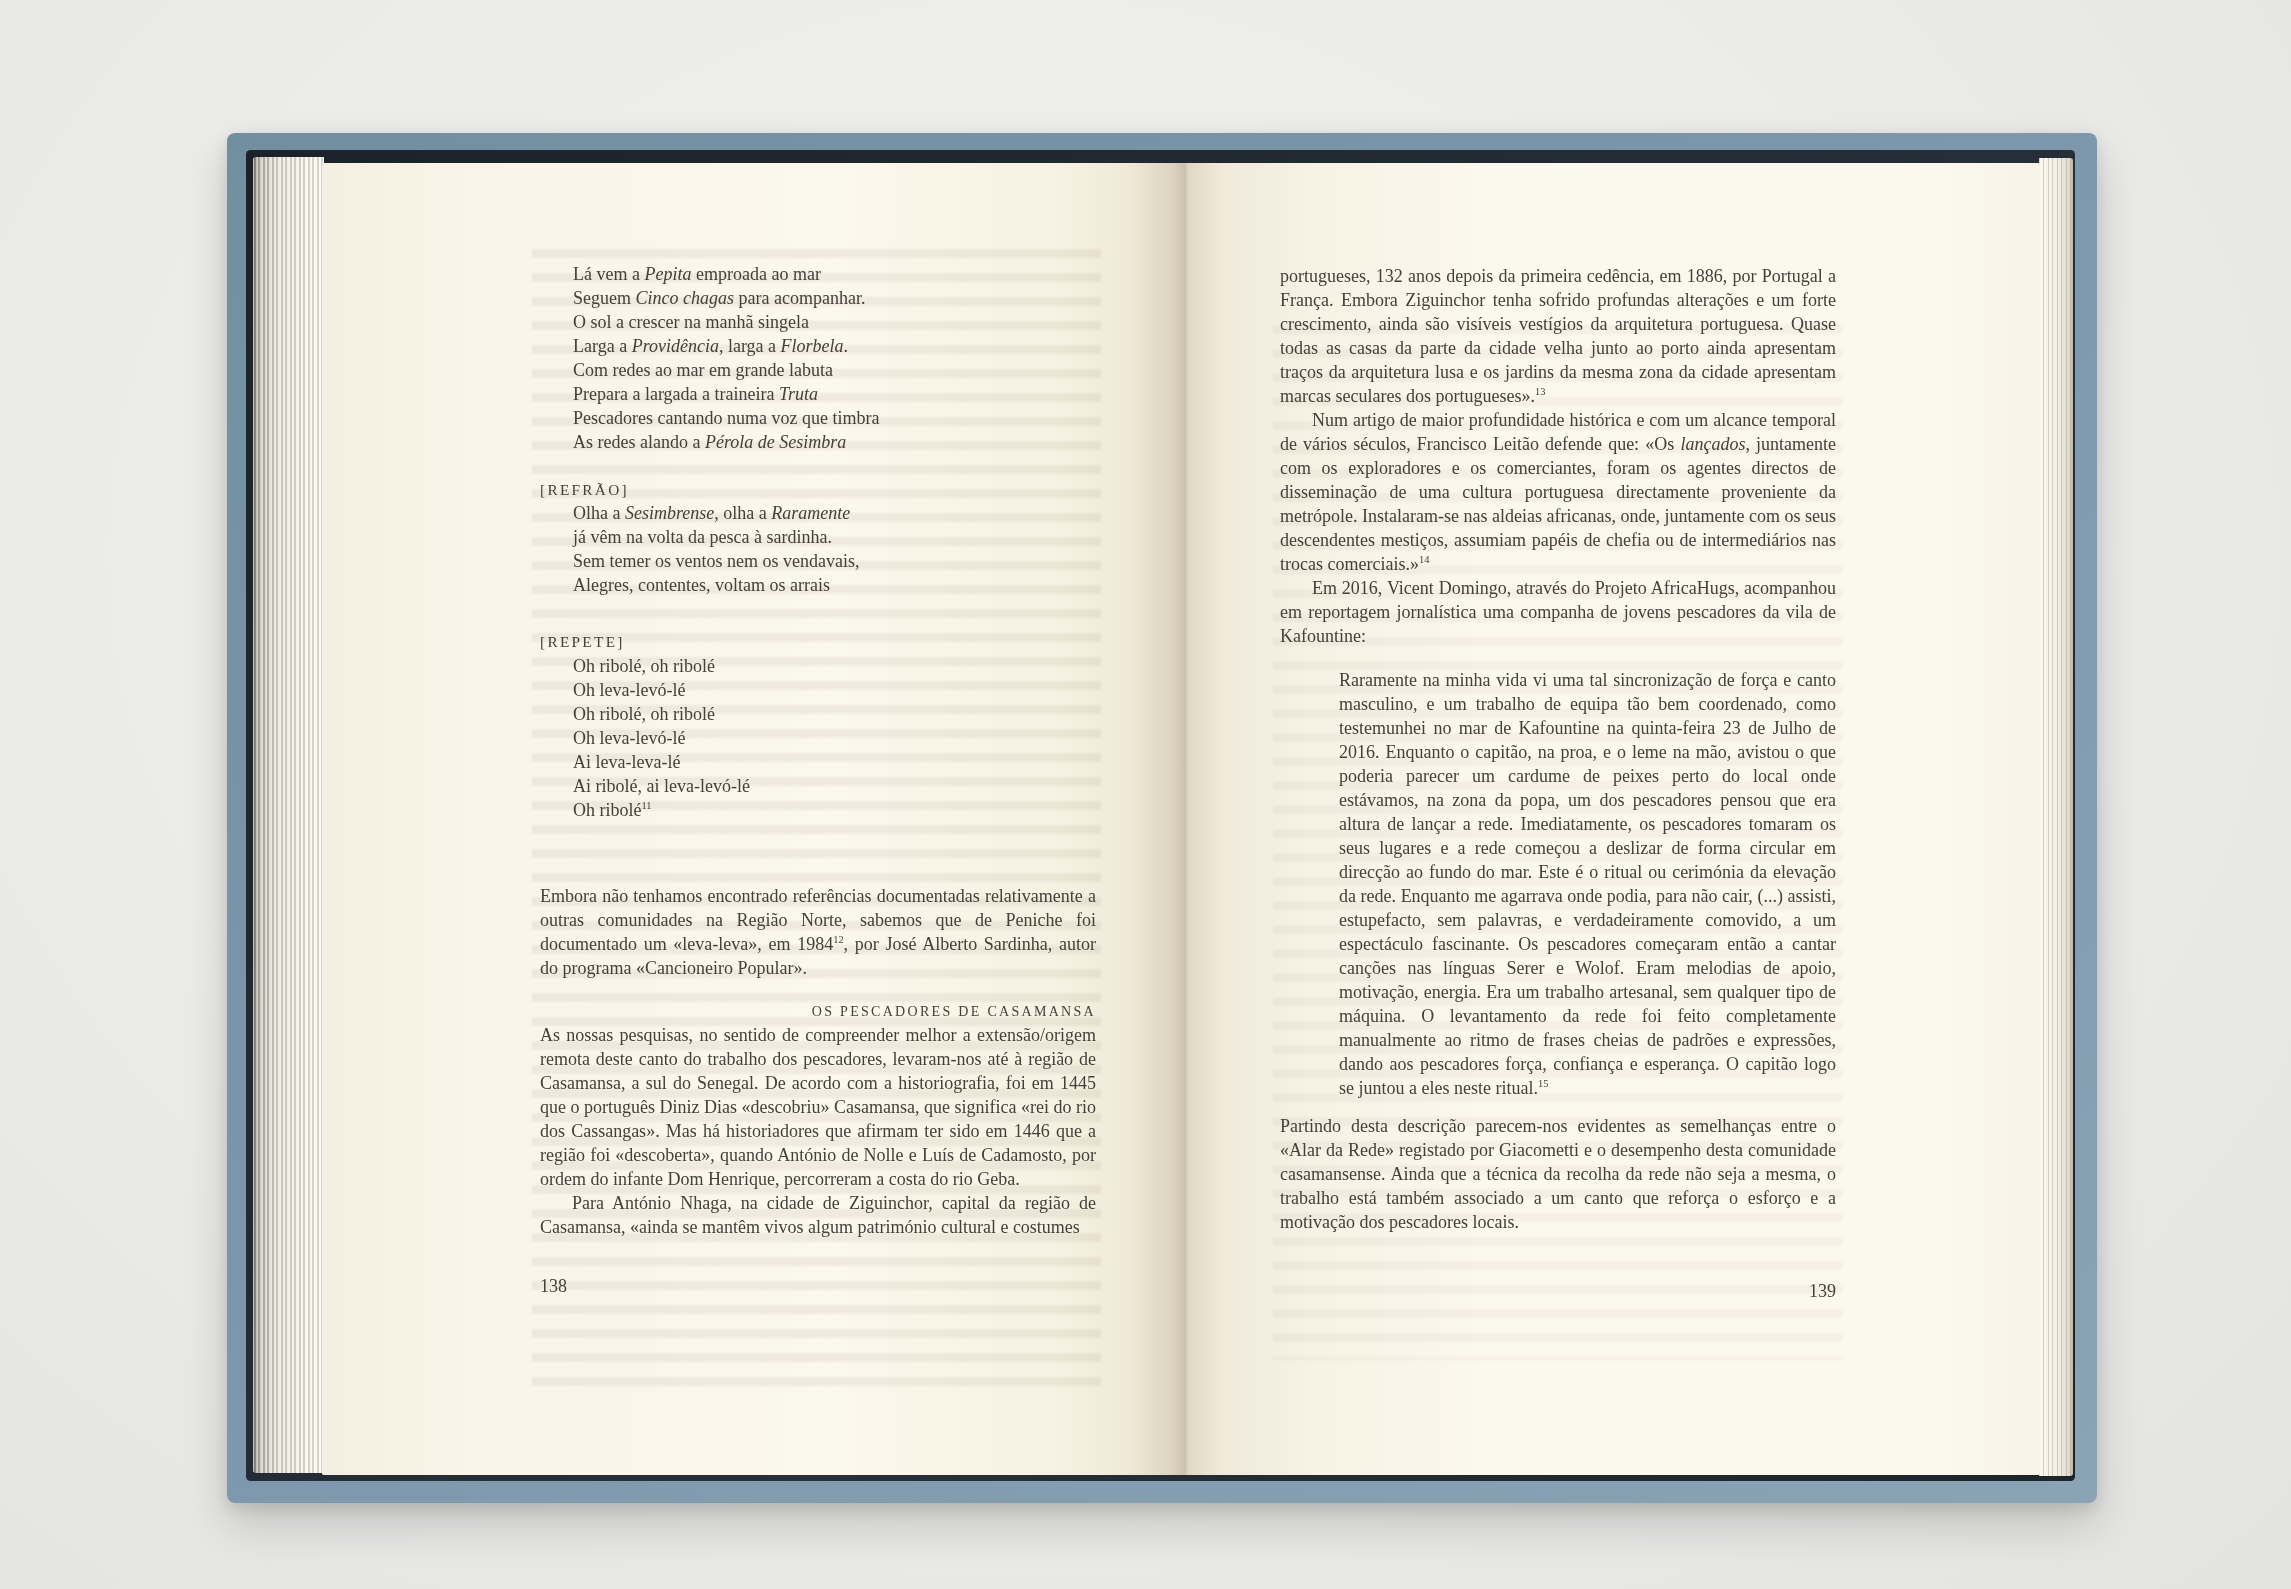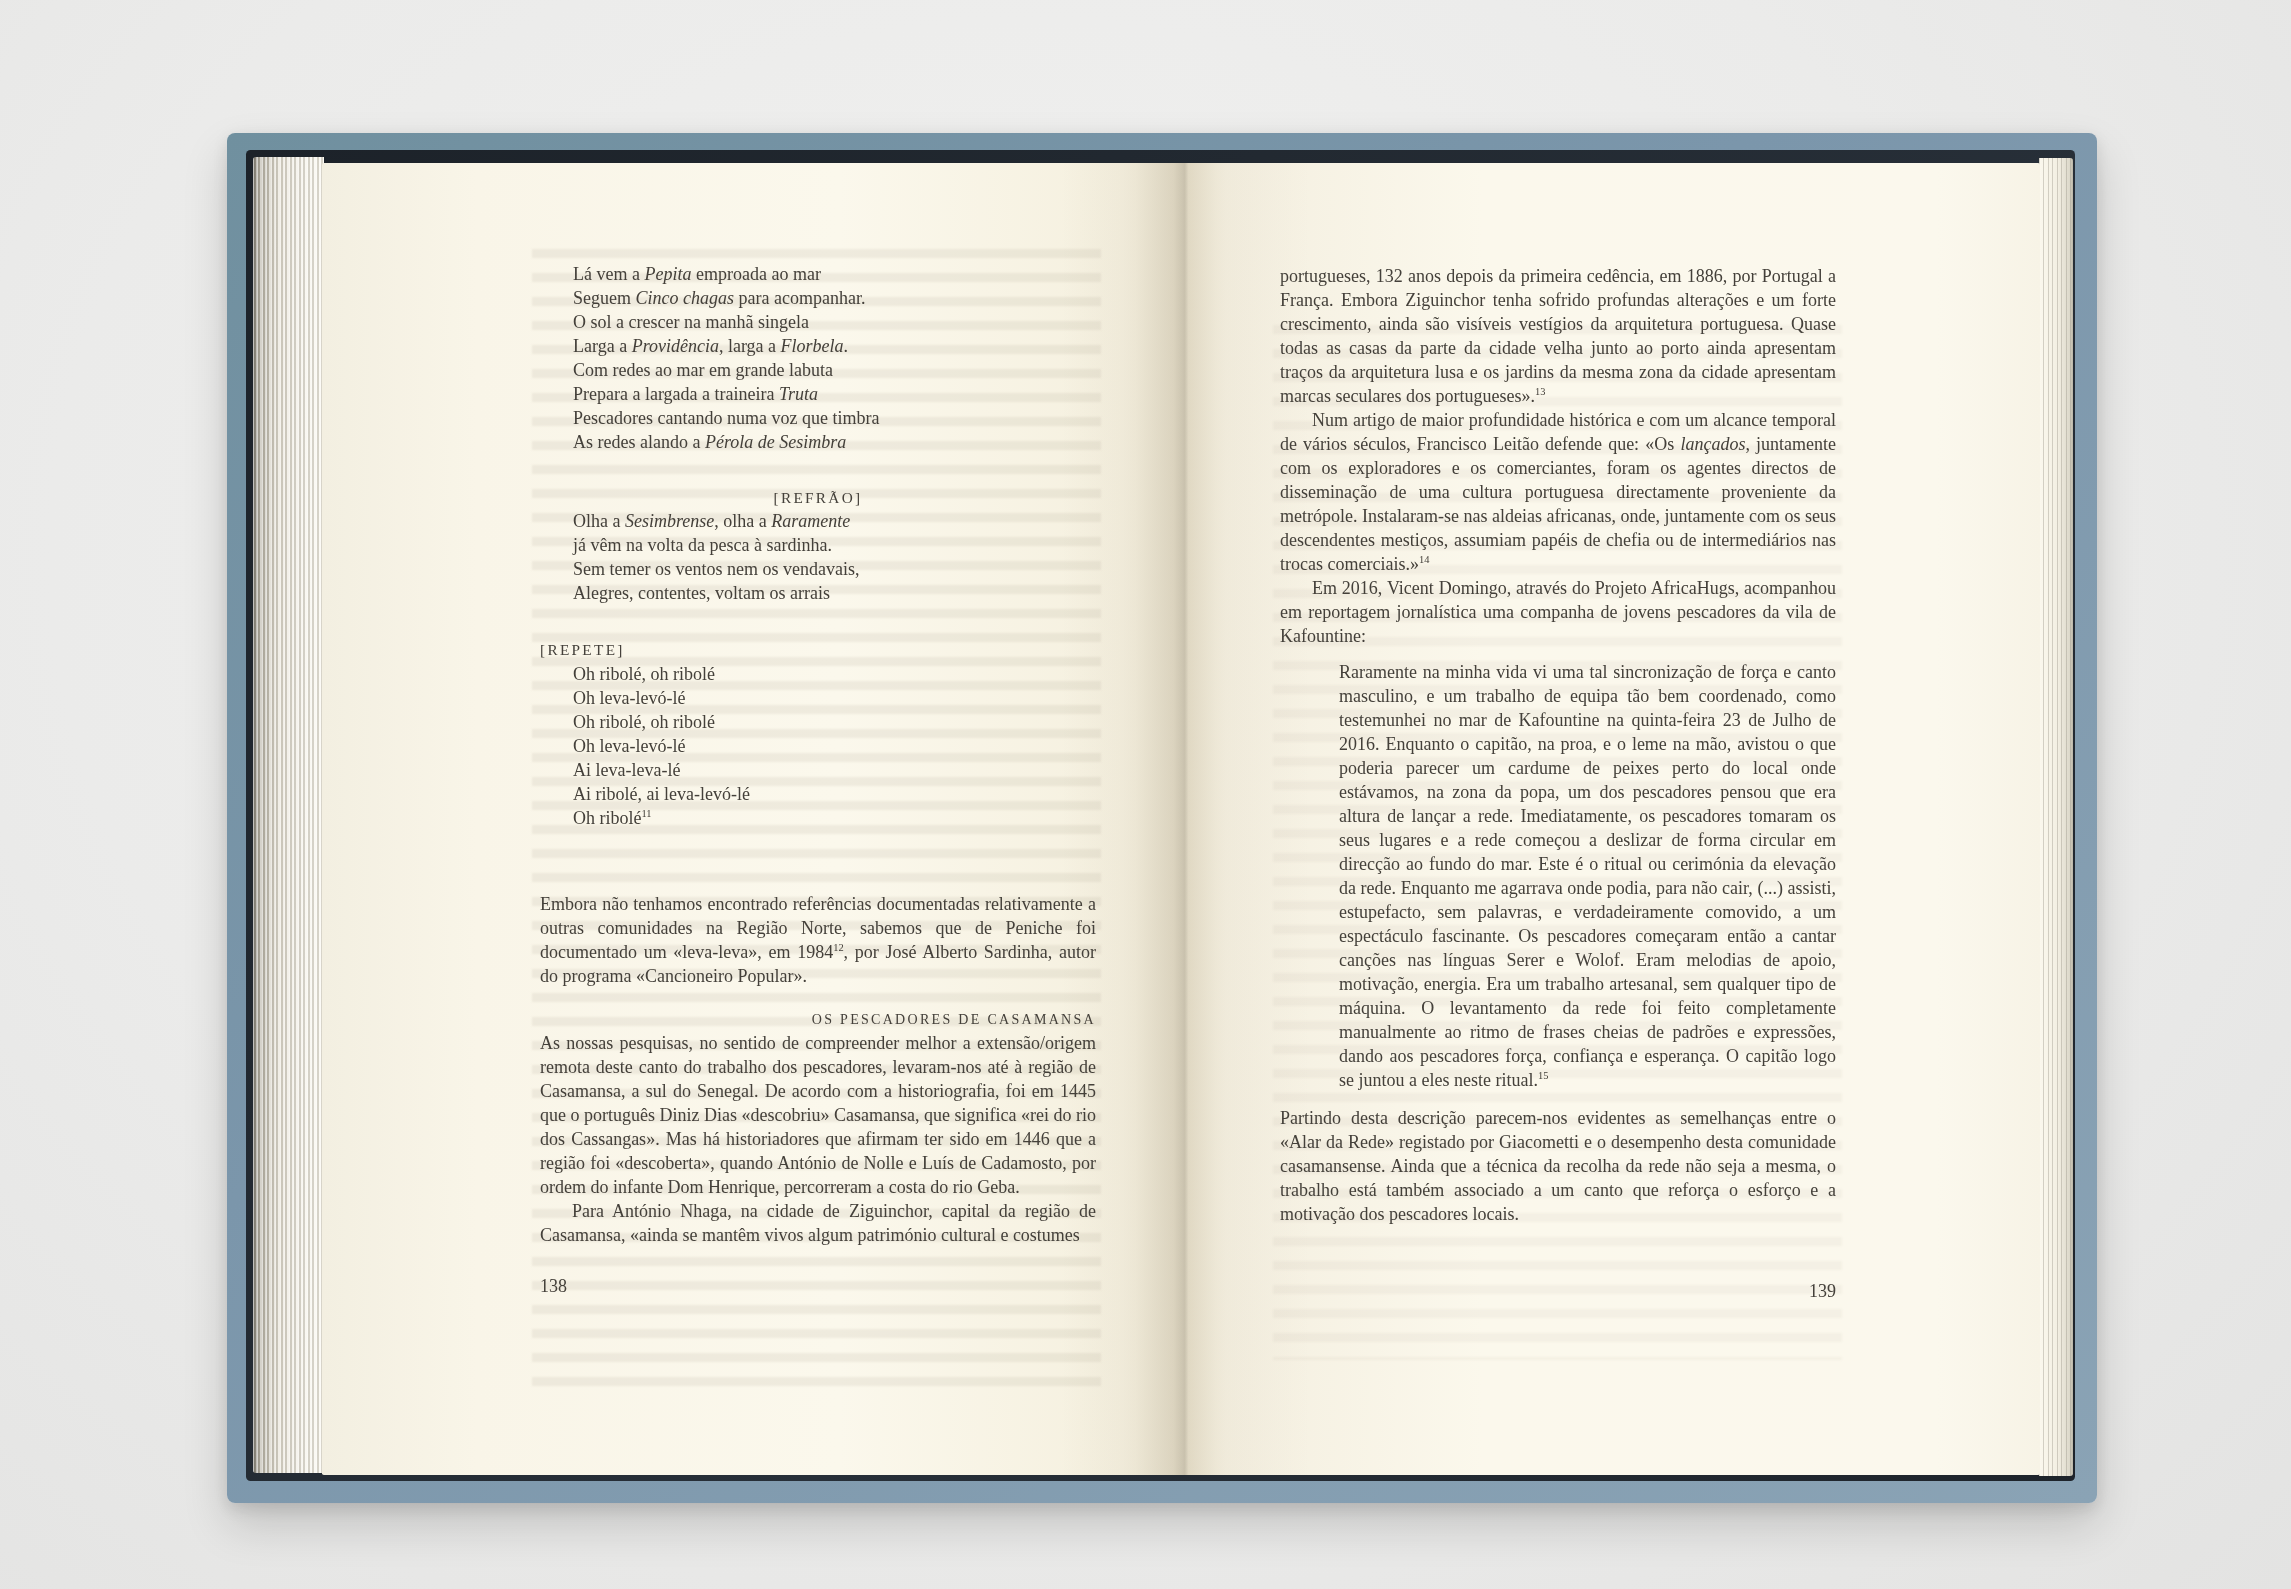--- a/index.html
+++ b/index.html
@@ -70,29 +70,29 @@
     background:repeating-linear-gradient(180deg, rgba(126,116,96,0.055) 0 9px, rgba(126,116,96,0) 9px 24px);
   }
   .text-col{position:absolute;width:556px;font-size:18px;line-height:24px;}
   .col-left{left:218px;top:99px;}
   .col-right{left:97px;top:101px;}
   .verse{margin-left:33px;}
   .verse-line{white-space:nowrap;}
   .cap-label{
     font-size:15.3px;letter-spacing:2.3px;line-height:23.4px;
   }
-  .lbl-refrain{margin-top:32px;text-align:center;}
+  .lbl-refrain{margin-top:24px;}
   .lbl-repeat{margin-top:33px;}
   .heading{
     font-size:14px;letter-spacing:2.3px;line-height:21.6px;text-align:right;margin-top:21.6px;
   }
   p{margin:0;text-align:justify;}
   .p-embora{margin-top:62px;}
   .indent{text-indent:32px;}
-  .quote{margin-left:59px;margin-top:12px;}
+  .quote{margin-left:59px;margin-top:20px;}
   .p-partindo{margin-top:14.4px;}
   i{font-style:italic;}
   sup{font-size:0.58em;vertical-align:super;line-height:0;}
   .page-number{position:absolute;font-size:18px;}
   .pn-left{left:218px;top:1113px;}
   .pn-right{left:97px;top:1118px;width:556px;text-align:right;}
 </style>
 </head>
 <body>
 

